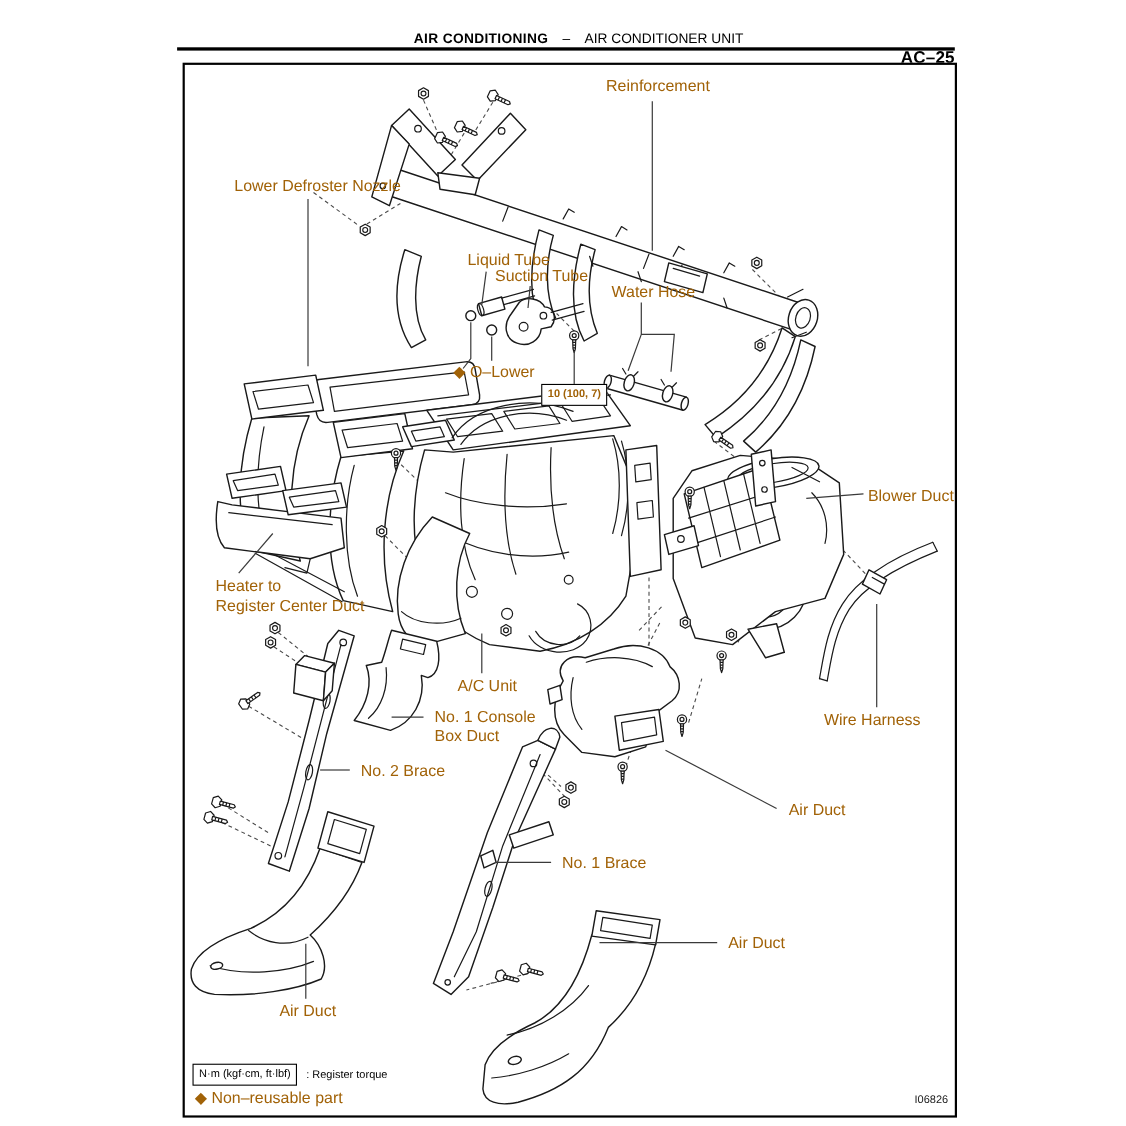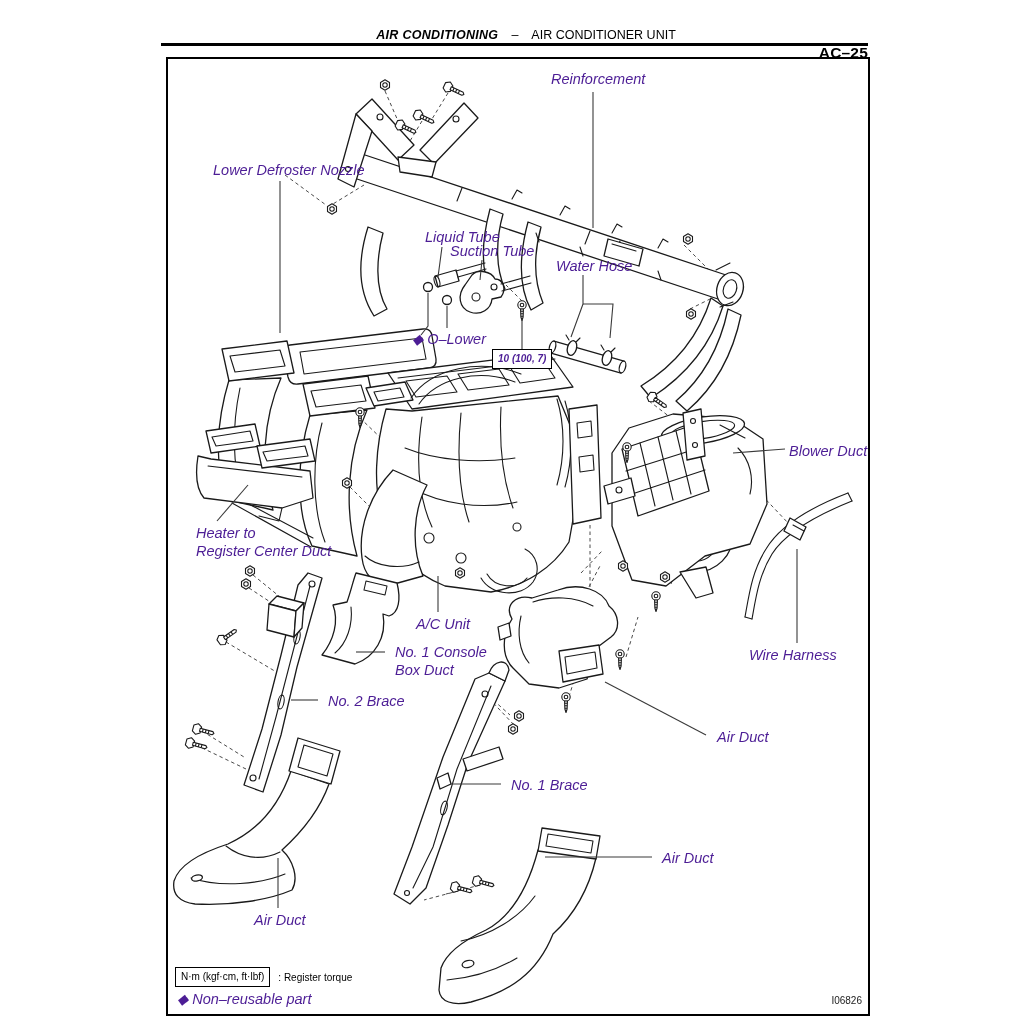--- a/index.html
+++ b/index.html
@@ -11,30 +11,30 @@
   }
   .page-code{
     position:absolute;top:9px;right:156px;
     font-weight:bold;font-size:15.5px;letter-spacing:.2px;margin-top:35px;
   }
   .running-head{
     position:absolute;top:28px;left:50%;transform:translateX(-50%);
     margin-left:14px;font-size:12.5px;white-space:nowrap;
     display:flex;gap:13px;align-items:baseline;
   }
-  .rh-bold{font-weight:bold;letter-spacing:.3px;font-style:italic;}
+  .rh-bold{font-weight:bold;letter-spacing:.3px;}
   .head-rule{position:absolute;top:43px;left:161px;width:707px;height:2.5px;background:#000;}
   .frame{
     position:absolute;left:166px;top:57px;width:700px;height:955px;
     border:2px solid #000;background:#fff;
   }
   .art{position:absolute;left:0;top:0;width:100%;height:100%;}
   .lbl{
     position:absolute;font-size:14.5px;line-height:17.5px;
-    white-space:pre-line;color:#4c1d95;font-style:italic;
+    white-space:pre-line;color:#a16207;
   }
   .boxed{
     border:1.5px solid #000;padding:0 5px;font-weight:bold;
     line-height:18px;white-space:nowrap;background:#fff;
   }
   .legend-row{position:absolute;display:flex;align-items:center;gap:8px;font-size:10px;}
   .figure-code{position:absolute;font-size:10px;right:6px;top:936px;color:#222;}
   
   .pt{fill:#fff;stroke:#1a1a1a;stroke-width:1.3;stroke-linejoin:round;stroke-linecap:round;}
   .ln{fill:none;stroke:#1a1a1a;stroke-width:1.1;stroke-linejoin:round;stroke-linecap:round;}

